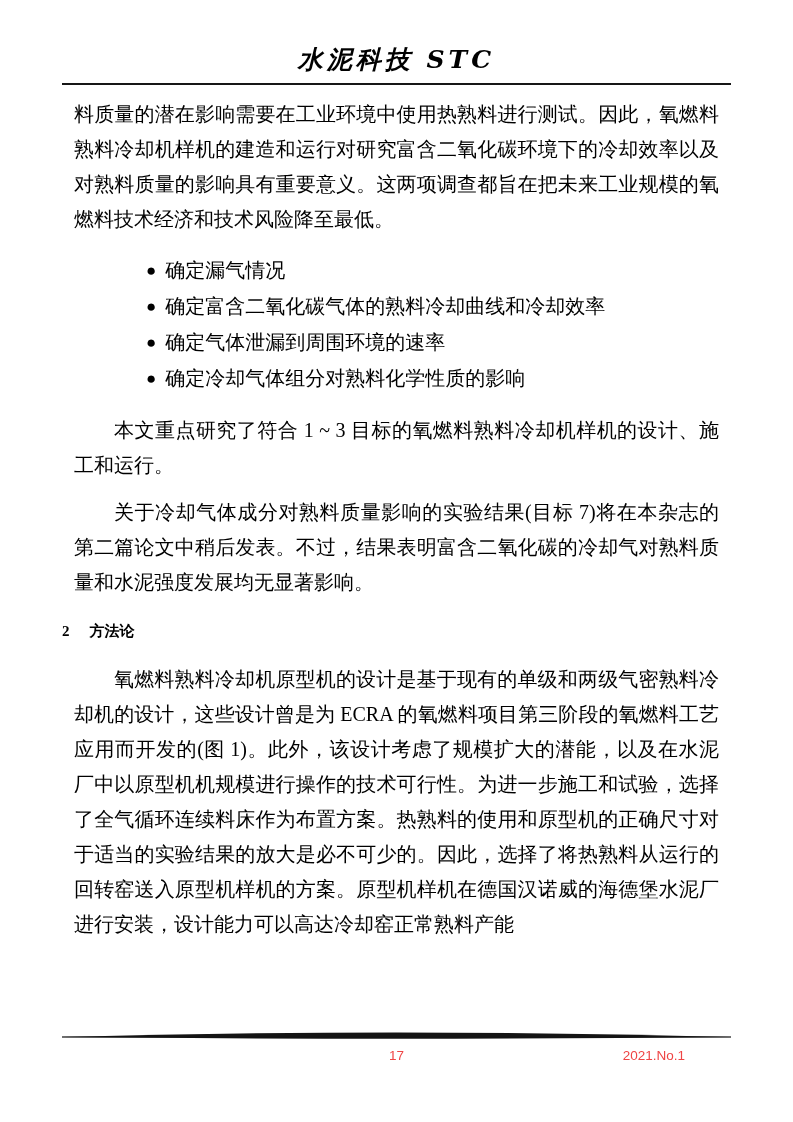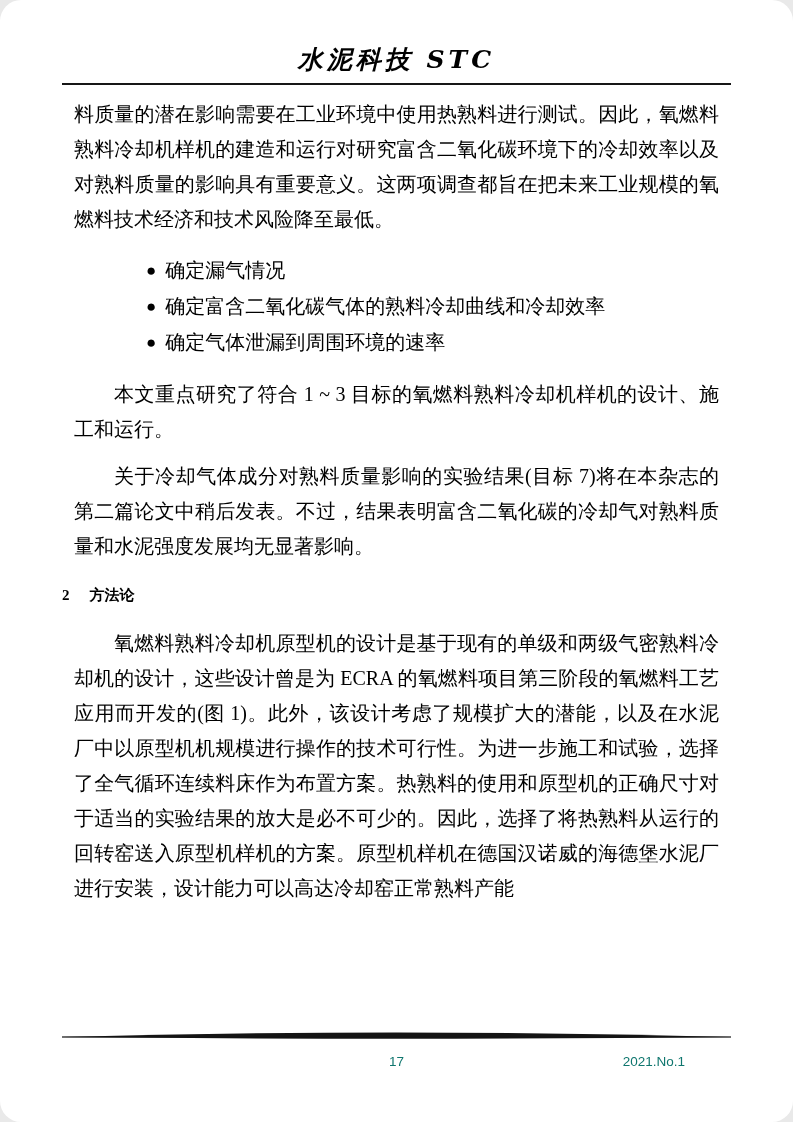--- a/index.html
+++ b/index.html
@@ -5,21 +5,20 @@
   html, body { margin: 0; padding: 0; background: #e9e9e9; }
   .page {
     position: relative;
     width: 793px;
     height: 1122px;
     margin: 0 auto;
     background: #ffffff;
     overflow: hidden;
     color: #000;
     font-family: "Liberation Serif", "DejaVu Serif", serif;
-    border-radius: 21px;
   }
   .content {
     position: absolute;
     left: 62px;
     top: 40px;
     width: 669px;
   }
   .journal-header {
     text-align: center;
     font-size: 25px;
@@ -71,23 +70,23 @@
     position: absolute;
     left: 62px;
     top: 1031px;
     width: 669px;
     font-family: "Liberation Sans", "DejaVu Sans", sans-serif;
   }
   .footer-rule-svg { display: block; width: 669px; height: 10px; }
   .footer-row {
     position: relative;
     height: 20px;
-    margin-top: 13px;
+    margin-top: 7px;
     font-size: 13.5px;
-    color: #0f766e;
+    color: #ef4444;
   }
   .page-number { position: absolute; left: 0; right: 0; text-align: center; top: 0; }
   .issue-label { position: absolute; right: 46px; top: 0; }
 </style>
 </head>
 <body>
 
 <div class="page">
 
   <div class="content">
@@ -104,20 +103,23 @@
       <ul class="objectives">
         <li>
           <span class="bullet">●</span><span>确定漏气情况</span>
         </li>
         <li>
           <span class="bullet">●</span><span>确定富含二氧化碳气体的熟料冷却曲线和冷却效率</span>
         </li>
         <li>
           <span class="bullet">●</span><span>确定气体泄漏到周围环境的速率</span>
         </li>
+        <li>
+          <span class="bullet">●</span><span>确定冷却气体组分对熟料化学性质的影响</span>
+        </li>
       </ul>
 
       <p>本文重点研究了符合 1 ~ 3 目标的氧燃料熟料冷却机样机的设计、施工和运行。</p>
 
       <p>关于冷却气体成分对熟料质量影响的实验结果(目标 7)将在本杂志的第二篇论文中稍后发表。不过，结果表明富含二氧化碳的冷却气对熟料质量和水泥强度发展均无显著影响。</p>
 
       <h2 class="section-heading">
         <span class="section-number">2</span><span>方法论</span>
       </h2>
 

